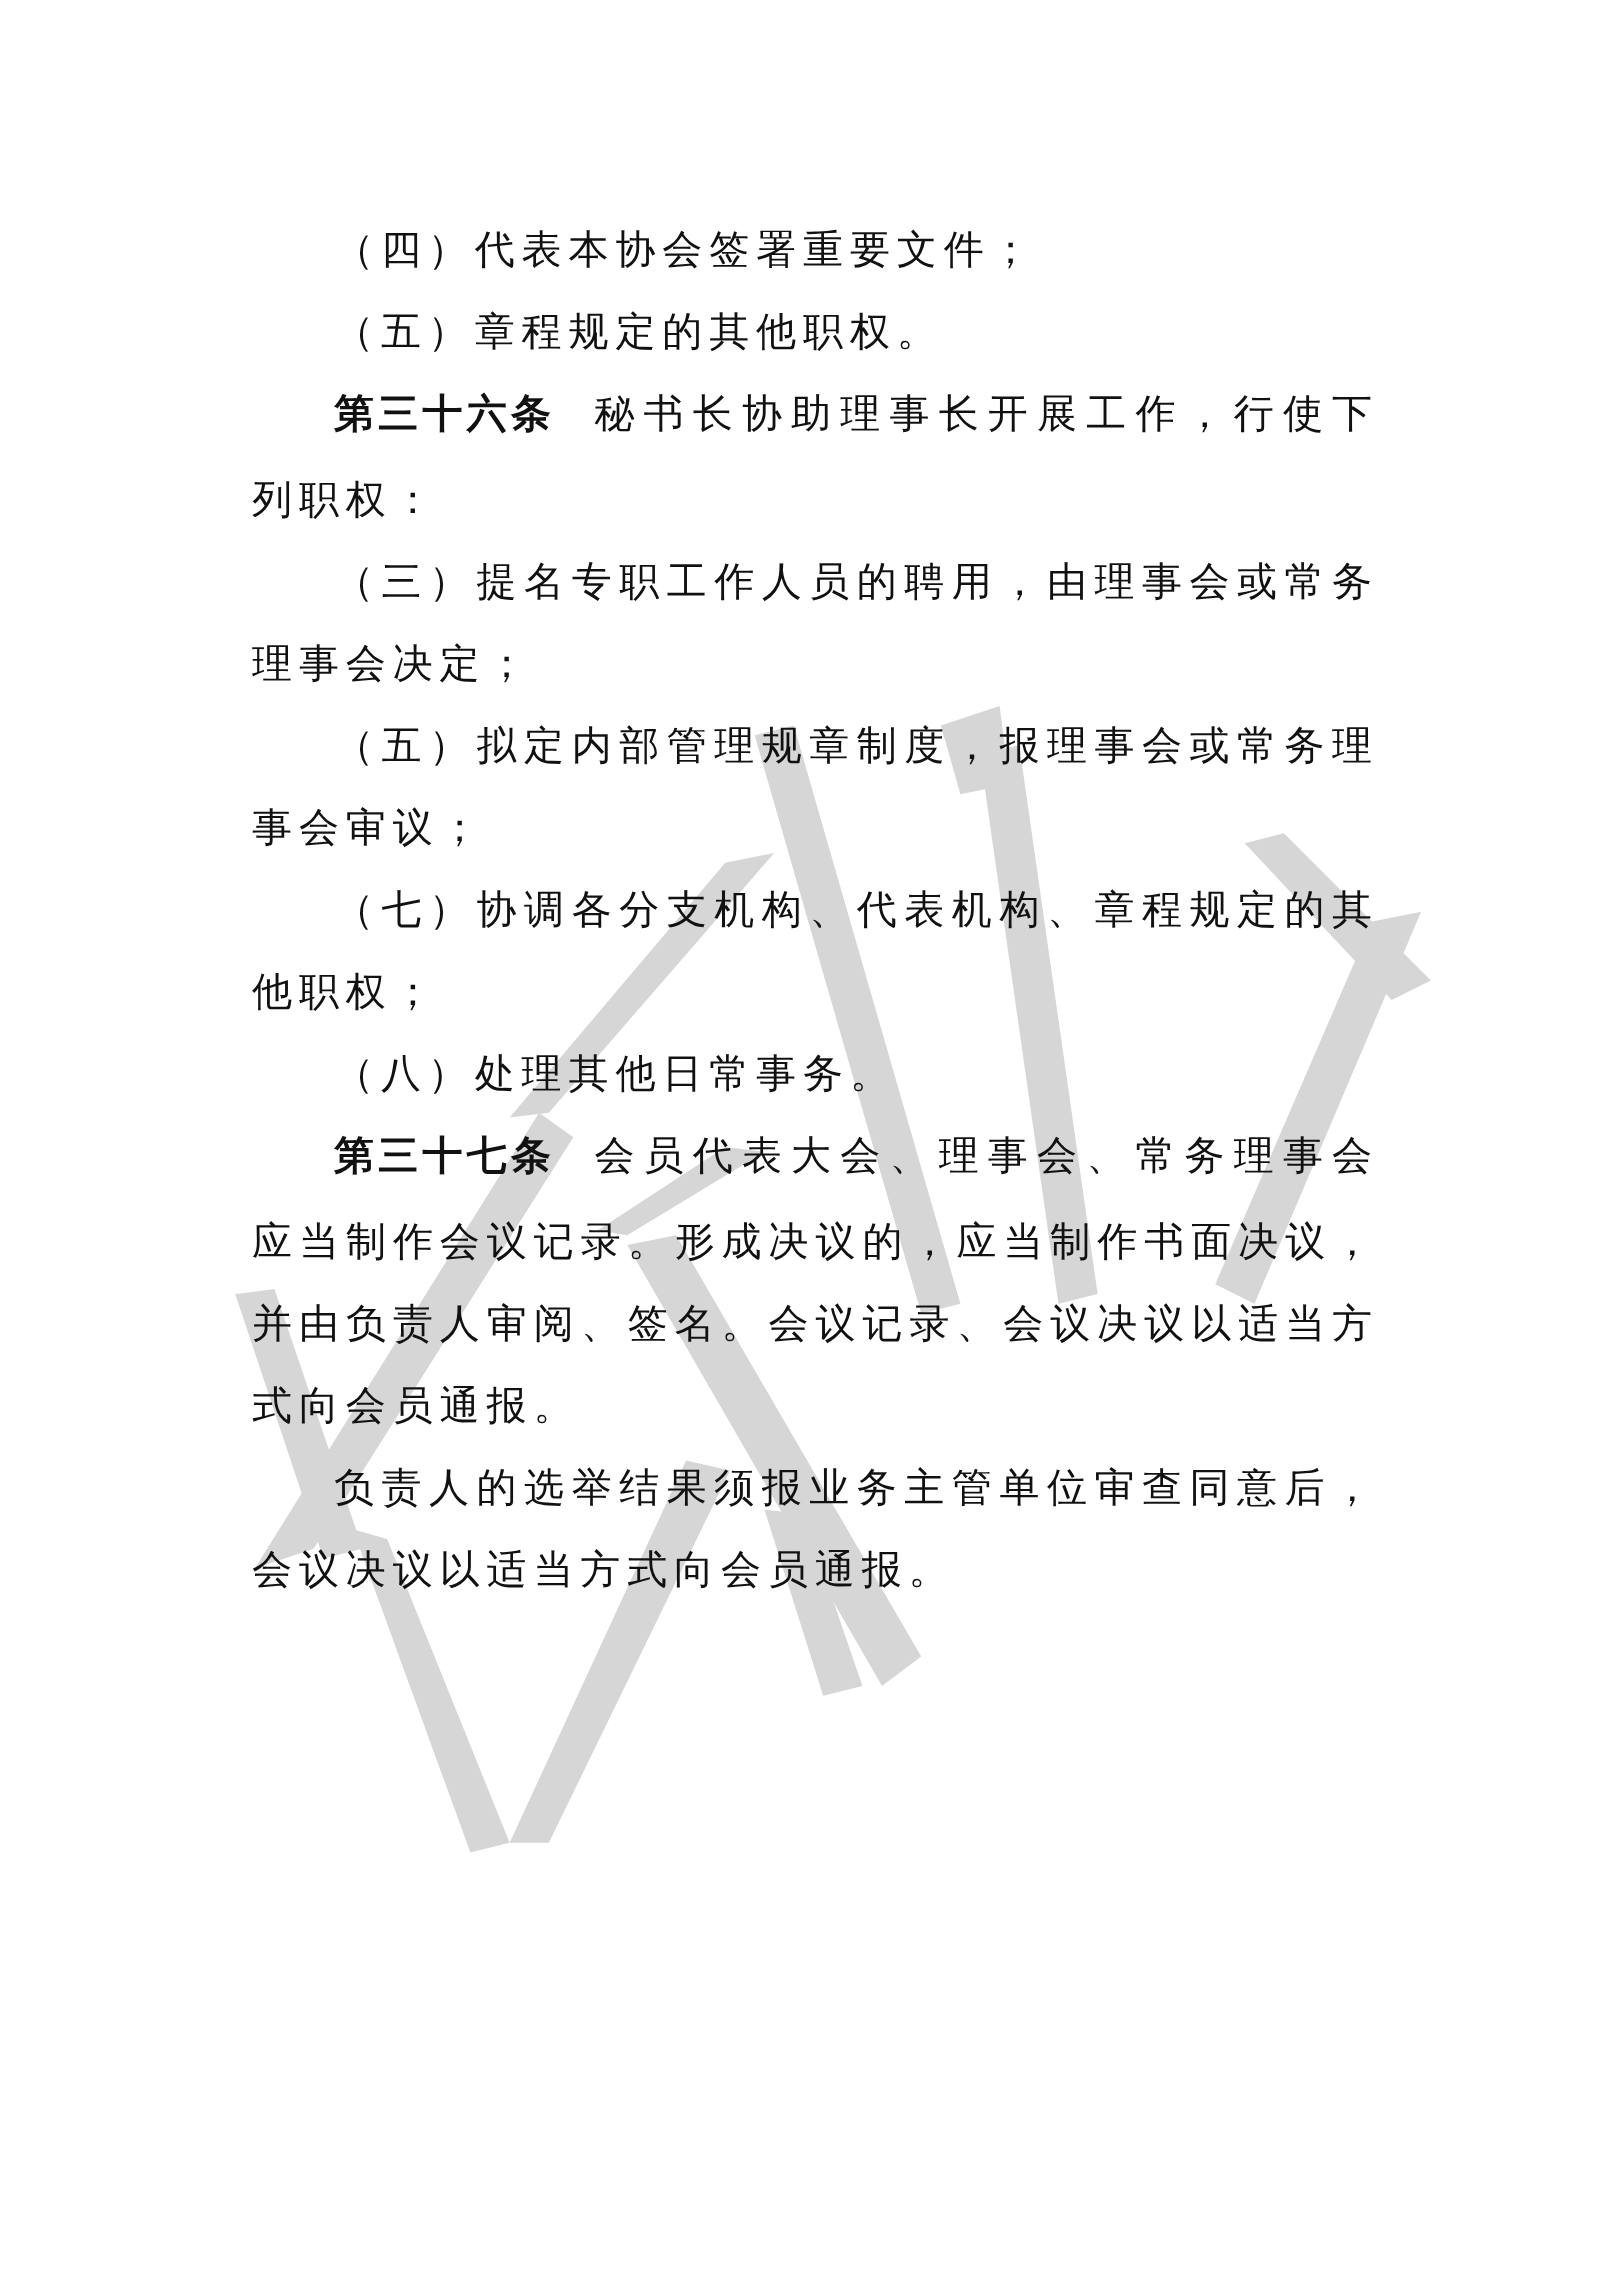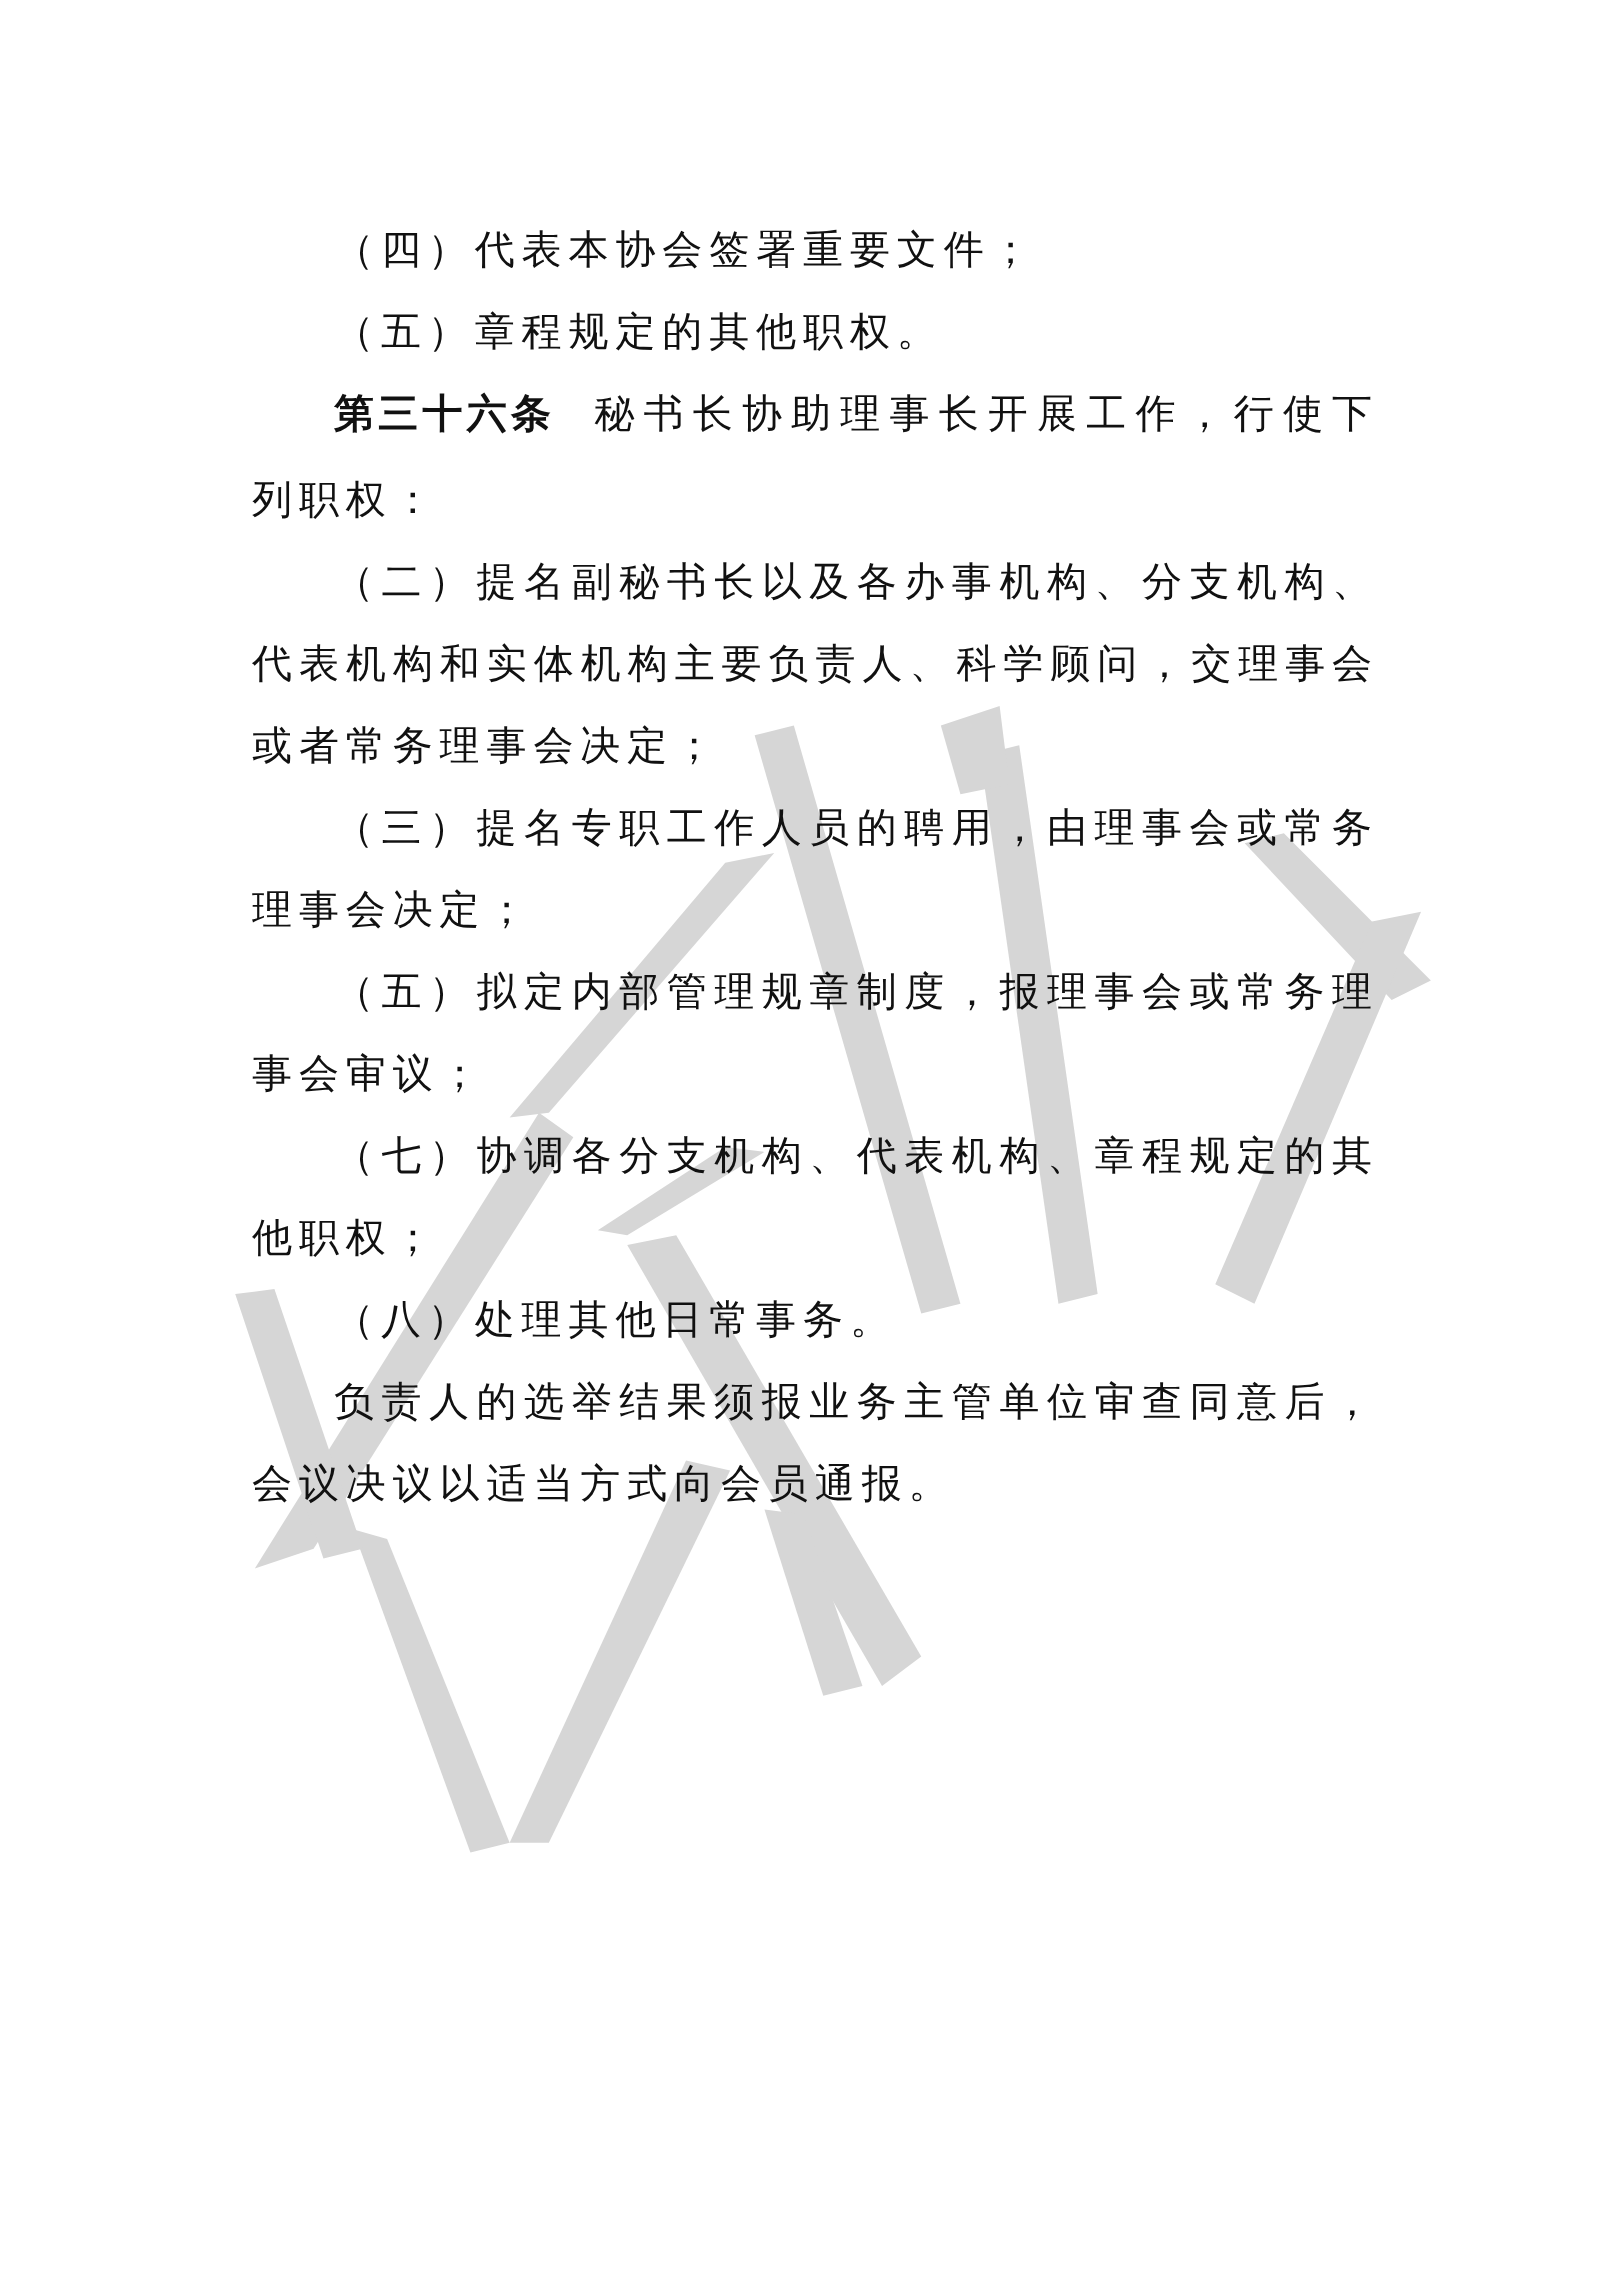--- a/index.html
+++ b/index.html
@@ -40,21 +40,21 @@
       <polygon points="240,1320 280,1315 370,1580 330,1590"></polygon>
 
       <polygon points="780,1540 820,1545 880,1720 840,1730"></polygon>
     </g>
   </svg>
 
   <div class="content">
     <p class="para">（四）代表本协会签署重要文件；</p>
     <p class="para">（五）章程规定的其他职权。</p>
     <p class="para"><span class="art-title">第三十六条</span><span>秘书长协助理事长开展工作，行使下列职权：</span></p>
-    <p class="para">（二）提名副秘书长以及各办事机构、分支机构、代表机构和实体机构主要负责人、科学顾问，交理事会或者常务理事会决定；</p>
     <p class="para">（三）提名专职工作人员的聘用，由理事会或常务理事会决定；</p>
     <p class="para">（五）拟定内部管理规章制度，报理事会或常务理事会审议；</p>
     <p class="para">（七）协调各分支机构、代表机构、章程规定的其他职权；</p>
     <p class="para">（八）处理其他日常事务。</p>
+    <p class="para"><span class="art-title">第三十七条</span><span>会员代表大会、理事会、常务理事会应当制作会议记录。形成决议的，应当制作书面决议，并由负责人审阅、签名。会议记录、会议决议以适当方式向会员通报。</span></p>
     <p class="para">负责人的选举结果须报业务主管单位审查同意后，会议决议以适当方式向会员通报。</p>
   </div>
 </div>
 
 
 </body></html>

